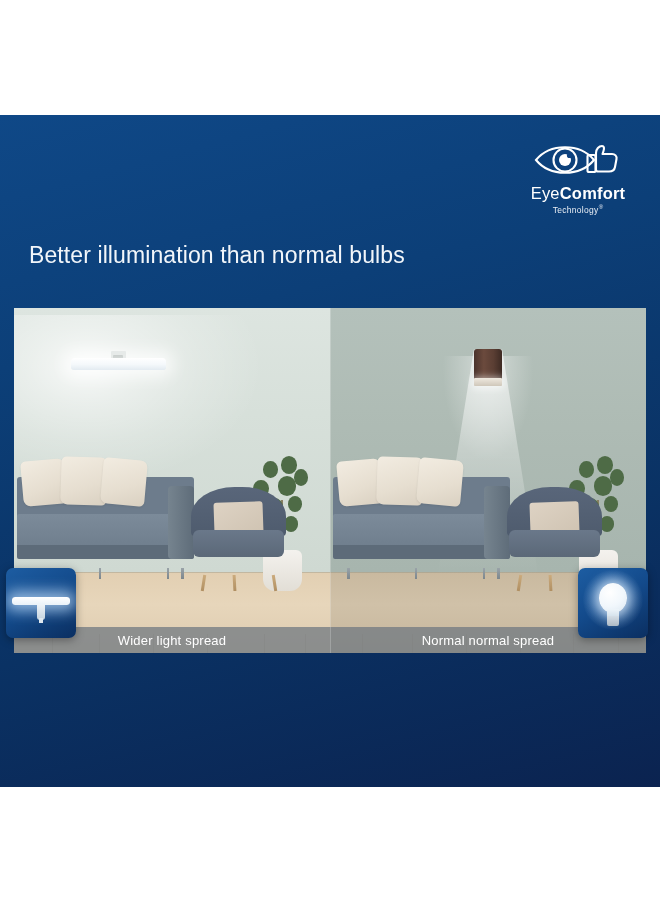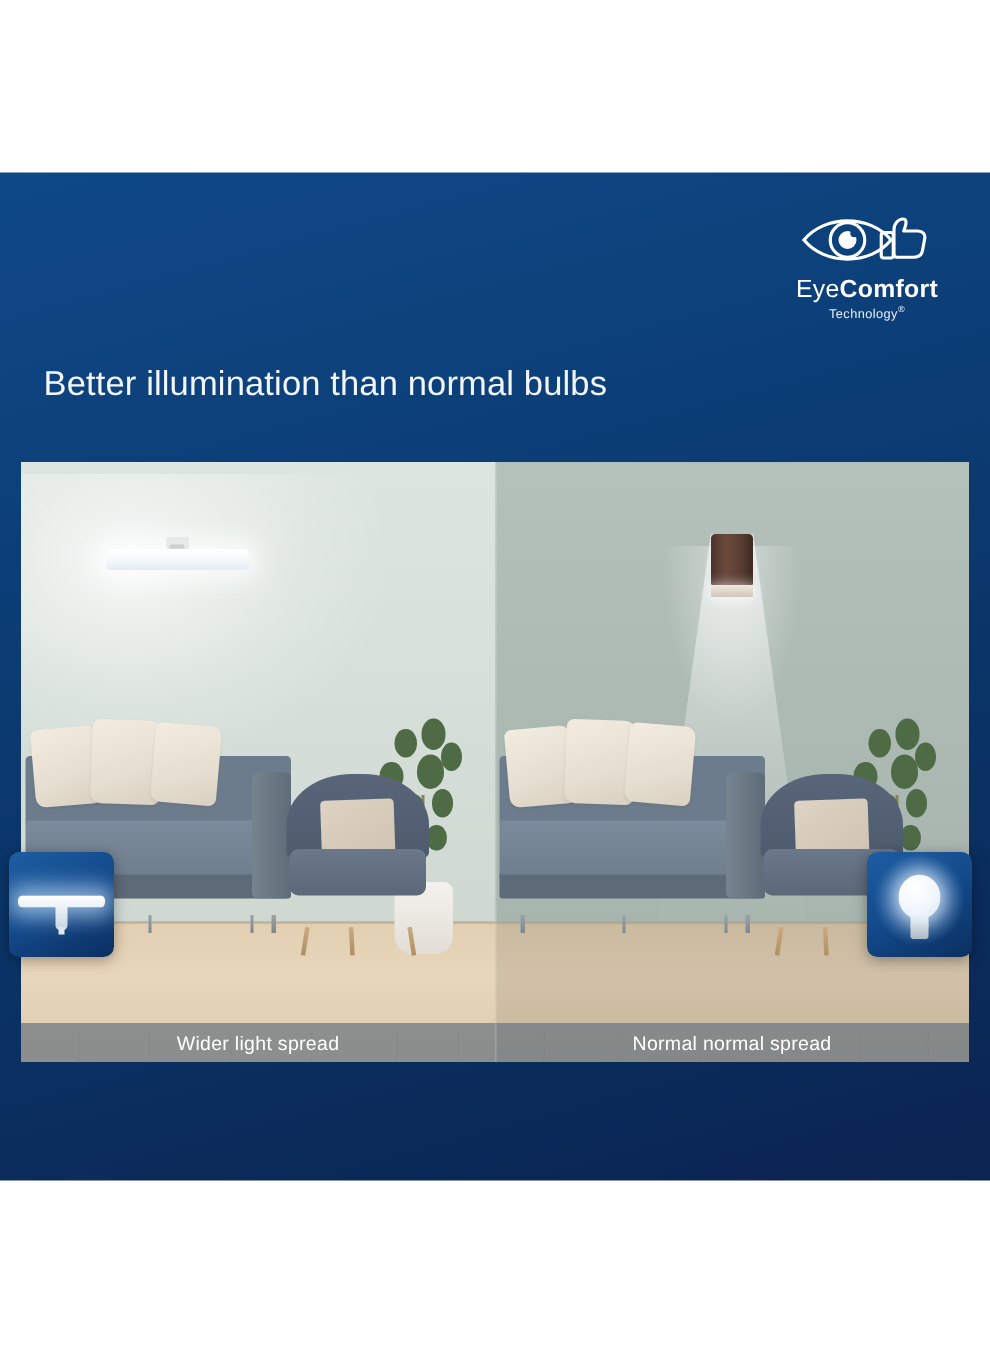--- a/index.html
+++ b/index.html
@@ -20,21 +20,21 @@
   #logo .brand b{font-weight:700;}
   #logo .brand span.light{font-weight:400;}
   #logo .tech{color:#e9eef5;font-size:8.5px;margin-top:1px;letter-spacing:.3px;}
   #logo .tech sup{font-size:6px;vertical-align:super;}
 
   
   #headline{position:absolute;left:29px;top:127px;color:#f2f6fa;
             font-size:23px;font-weight:400;letter-spacing:.1px;white-space:nowrap;}
 
   
-  #photo{position:absolute;left:14px;top:193px;width:632px;height:400px;
+  #photo{position:absolute;left:14px;top:193px;width:632px;height:345px;
          overflow:hidden;}
   .scene{position:absolute;top:0;height:100%;width:50%;overflow:hidden;}
   .scene.left{left:0;}
   .scene.right{left:50%;}
 
   
   .wall{position:absolute;left:0;top:0;width:100%;height:76.5%;}
   .left .wall{background:linear-gradient(180deg,#dde5e0 0%,#d7e0da 40%,#cfd9d2 100%);}
   .right .wall{background:linear-gradient(180deg,#b4c1bb 0%,#aebbb4 45%,#a7b5ae 100%);}
   .floor{position:absolute;left:0;bottom:0;width:100%;height:23.5%;}

